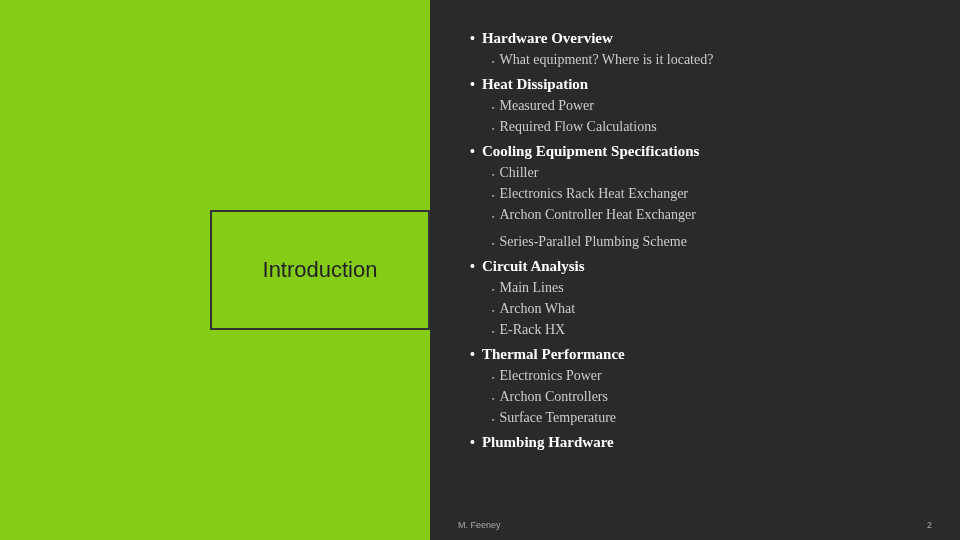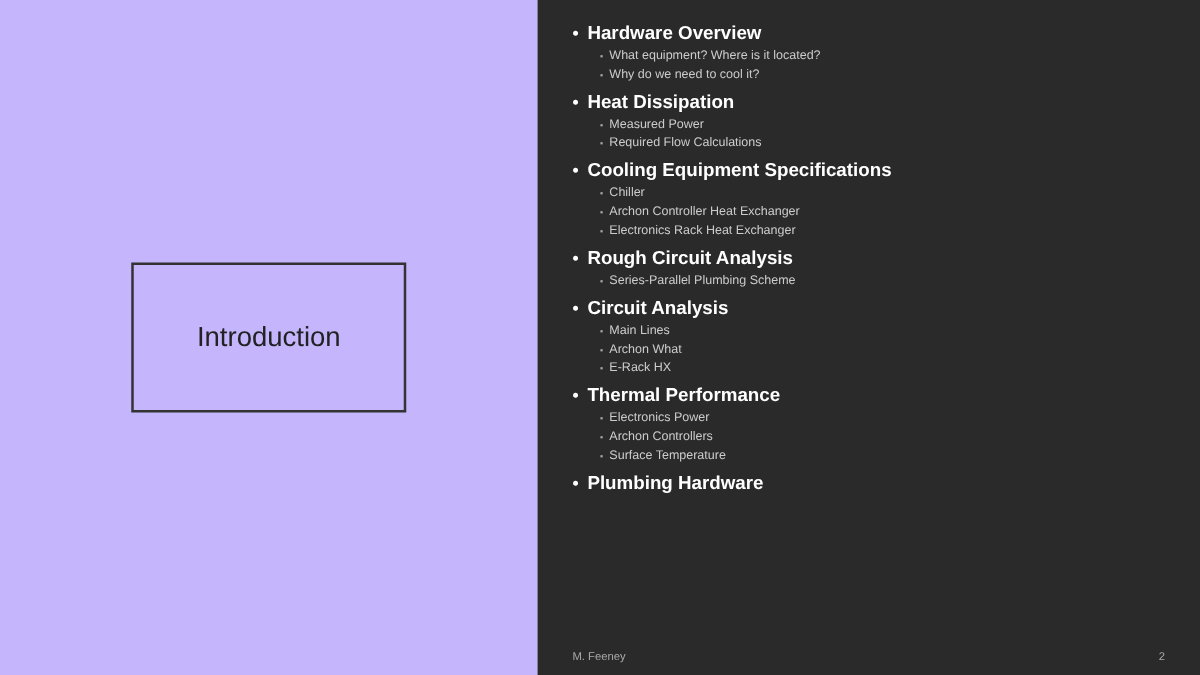--- a/index.html
+++ b/index.html
@@ -8,24 +8,24 @@
       height: 540px;
       overflow: hidden;
       display: flex;
       font-family: 'Segoe UI', Arial, sans-serif;
     }
 
     
     .left-panel {
       width: 430px;
       height: 540px;
-      background: #c4b5fd;
+      background: #84cc16;
       display: flex;
       align-items: center;
-      justify-content: center;
+      justify-content: flex-end;
       flex-shrink: 0;
     }
 
     .intro-box {
       border: 2px solid #333;
       width: 220px;
       height: 120px;
       display: flex;
       align-items: center;
       justify-content: center;
@@ -44,21 +44,22 @@
       background: #2a2a2a;
       color: #ffffff;
       padding: 18px 28px 18px 28px;
       overflow: hidden;
       position: relative;
     }
 
     .content-list {
       list-style: none;
       padding: 0;
-      margin: 0;
+      margin: 12px;
+      font-family: Liberation Serif, serif;
     }
 
     .main-item {
       margin-bottom: 6px;
     }
 
     .main-bullet {
       display: flex;
       align-items: baseline;
       font-size: 15px;
@@ -76,21 +77,21 @@
 
     .sub-list {
       list-style: none;
       padding: 0;
       margin: 0 0 0 22px;
     }
 
     .sub-item {
       display: flex;
       align-items: baseline;
-      font-size: 10px;
+      font-size: 14px;
       color: #cccccc;
       line-height: 1.5;
       font-weight: 400;
     }
 
     .sub-item::before {
       content: '▪';
       margin-right: 5px;
       font-size: 7px;
       flex-shrink: 0;
@@ -126,40 +127,38 @@
     <span class="intro-label">Introduction</span>
   </div>
 </div>
 
 <div class="right-panel">
   <ul class="content-list" id="content-list">
   <li class="main-item">
         <div class="main-bullet">Hardware Overview</div>
         <ul class="sub-list">
           <li class="sub-item">What equipment?  Where is it located?</li>
-          <li class="sub-item">Why do we need to cool it?</li>
         </ul>
       </li>
       <li class="main-item">
         <div class="main-bullet">Heat Dissipation</div>
         <ul class="sub-list">
           <li class="sub-item">Measured Power</li>
           <li class="sub-item">Required Flow Calculations</li>
         </ul>
       </li>
       <li class="main-item">
         <div class="main-bullet">Cooling Equipment Specifications</div>
         <ul class="sub-list">
           <li class="sub-item">Chiller</li>
+          <li class="sub-item">Electronics Rack Heat Exchanger</li>
           <li class="sub-item">Archon Controller Heat Exchanger</li>
-          <li class="sub-item">Electronics Rack Heat Exchanger</li>
         </ul>
       </li>
       <li class="main-item">
-        <div class="main-bullet">Rough Circuit Analysis</div>
         <ul class="sub-list">
           <li class="sub-item">Series-Parallel Plumbing Scheme</li>
         </ul>
       </li>
       <li class="main-item">
         <div class="main-bullet">Circuit Analysis</div>
         <ul class="sub-list">
           <li class="sub-item">Main Lines</li>
           <li class="sub-item">Archon What</li>
           <li class="sub-item">E-Rack HX</li>

